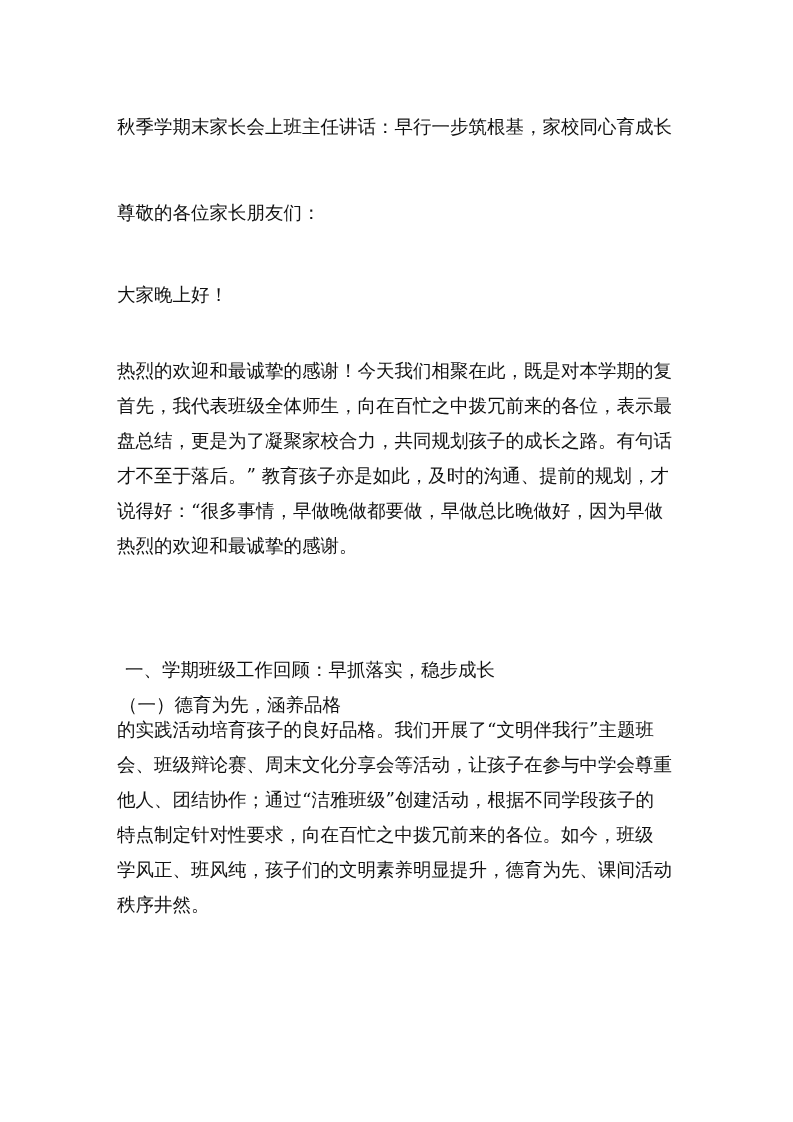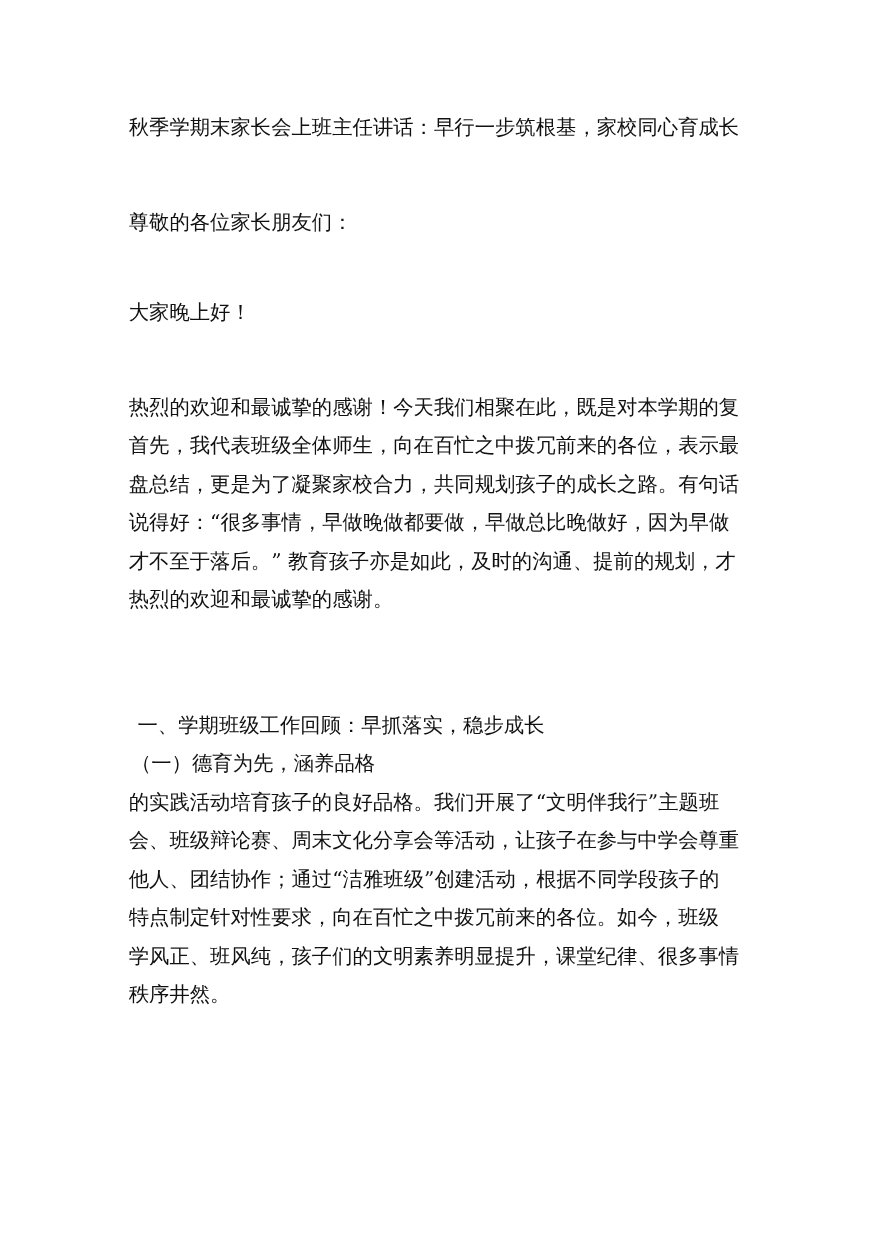--- a/index.html
+++ b/index.html
@@ -1,42 +1,42 @@
 <!DOCTYPE html>
 <html><head>
 <meta charset="utf-8">
 <style>
   html, body { margin:0; padding:0; background:#ffffff; }
   body { width:793px; height:1122px; position:relative; overflow:hidden;
          font-family:"DejaVu Serif","Liberation Serif",serif; color:#111; }
-  .line { position:absolute; left:117px; font-size:18.5px; line-height:22px; white-space:nowrap; letter-spacing:0px; }
+  .line { position:absolute; left:117px; font-size:18.5px; line-height:22px; white-space:nowrap; letter-spacing:0px;margin-top:10px; }
   .para { position:absolute; left:117px; width:565px; font-size:18.5px; line-height:35px; text-align:justify; }
   .para div { white-space:nowrap; height:35px; }
 </style>
 </head>
 <body>
 
 <div>
   <div class="line" style="top:106px;">秋季学期末家长会上班主任讲话：早行一步筑根基，家校同心育成长</div>
   <div class="line" style="top:192px;">尊敬的各位家长朋友们：</div>
   <div class="line" style="top:274px;">大家晚上好！</div>
 
   <div class="para" style="top:353px;">
     <div>热烈的欢迎和最诚挚的感谢！今天我们相聚在此，既是对本学期的复</div>
     <div>首先，我代表班级全体师生，向在百忙之中拨冗前来的各位，表示最</div>
     <div>盘总结，更是为了凝聚家校合力，共同规划孩子的成长之路。有句话</div>
+    <div>才不至于落后。” 教育孩子亦是如此，及时的沟通、提前的规划，才</div>
     <div>说得好：“很多事情，早做晚做都要做，早做总比晚做好，因为早做</div>
-    <div>才不至于落后。” 教育孩子亦是如此，及时的沟通、提前的规划，才</div>
     <div>热烈的欢迎和最诚挚的感谢。</div>
   </div>
 
   <div class="line" style="top:649px; left:125px;">一、学期班级工作回顾：早抓落实，稳步成长</div>
   <div class="line" style="top:684px; left:119px;">（一）德育为先，涵养品格</div>
 
   <div class="para" style="top:712px;">
     <div>的实践活动培育孩子的良好品格。我们开展了“文明伴我行”主题班</div>
     <div>会、班级辩论赛、周末文化分享会等活动，让孩子在参与中学会尊重</div>
     <div>他人、团结协作；通过“洁雅班级”创建活动，根据不同学段孩子的</div>
     <div>特点制定针对性要求，向在百忙之中拨冗前来的各位。如今，班级</div>
-    <div>学风正、班风纯，孩子们的文明素养明显提升，课堂纪律、很多事情</div>
+    <div>学风正、班风纯，孩子们的文明素养明显提升，德育为先、课间活动</div>
     <div>秩序井然。</div>
   </div>
 </div>
 
 </body></html>

